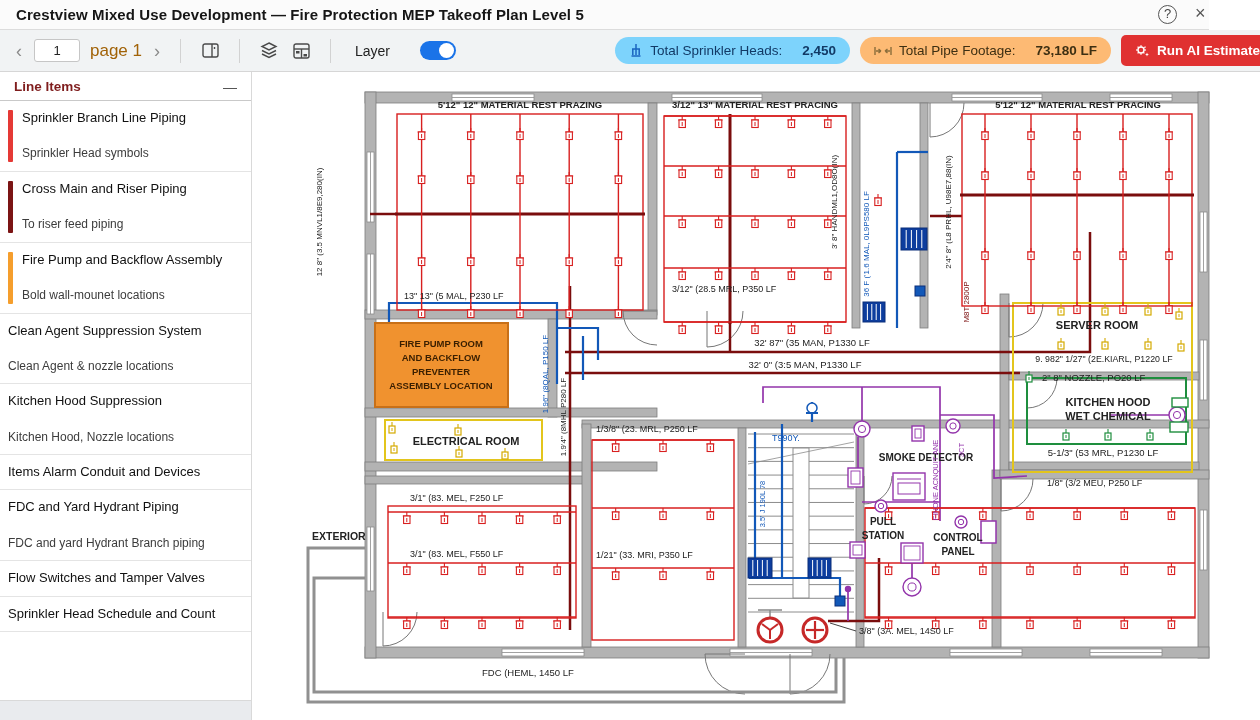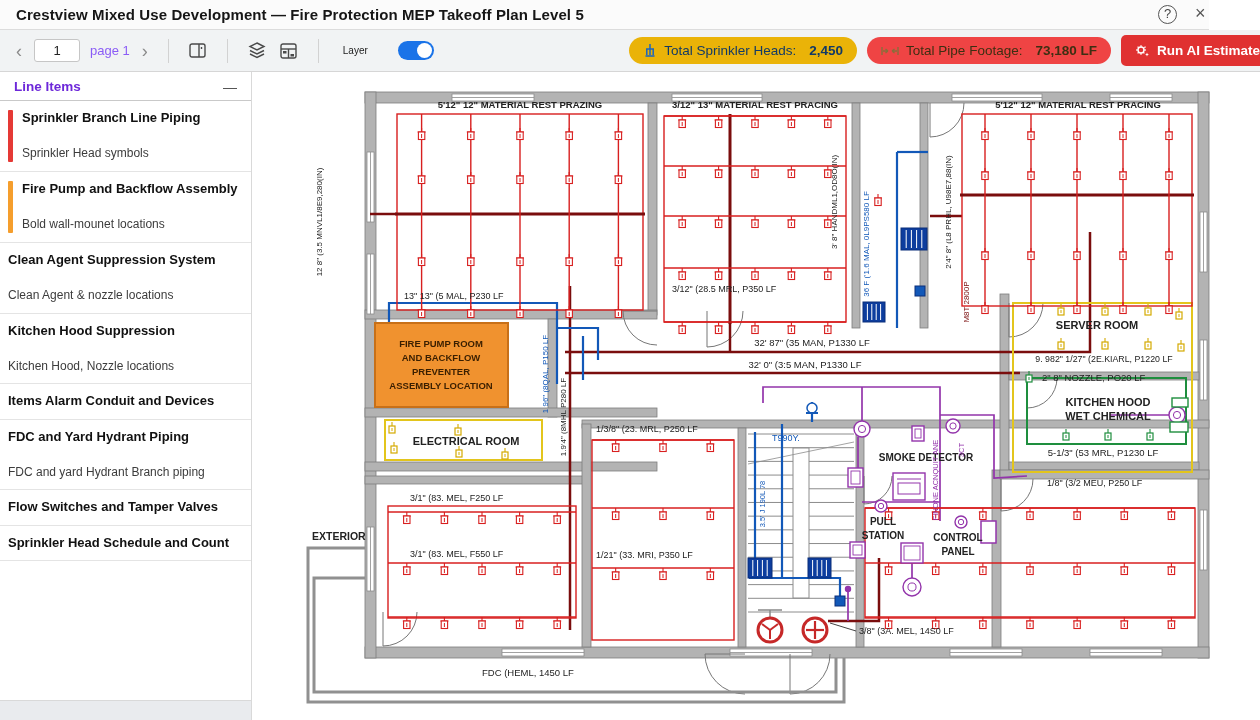--- a/index.html
+++ b/index.html
@@ -7,41 +7,41 @@
   
   .titlebar { position:absolute; left:0; top:0; width:1209px; height:30px; background:#fbfbfb; border-bottom:1px solid #dcdcdc; display:flex; align-items:center; padding-left:16px; }
   .titlebar .title { font-size:15px; font-weight:bold; color:#161616; letter-spacing:.1px; }
   .help-circle { position:absolute; right:32px; top:5px; width:19px; height:19px; border:1.6px solid #555; border-radius:50%; color:#444; font-size:13px; line-height:16px; text-align:center; }
   .close-x { position:absolute; right:-6px; top:3px; font-size:18px; color:#555; width:20px; }
   
   .toolbar { position:absolute; left:0; top:30px; width:1260px; height:42px; background:#f1f3f4; border-bottom:1px solid #d6d6d6; display:flex; align-items:center; padding:0 0 0 14px; }
   .tb-left { display:flex; align-items:center; gap:10px; }
   .chev { font-size:18px; color:#8a8a8a; background:none; border:none; padding:0 2px; cursor:pointer; line-height:1; }
   .page-input { width:46px; height:23px; border:1px solid #c6c6c6; border-radius:3px; text-align:center; font-size:13px; color:#222; background:#fff; }
-  .page-label { font-size:13px; color:#8b5cf6; }
+  .page-label { font-size:17px; color:#a16207; }
   .tb-sep { width:1px; height:24px; background:#d2d2d2; margin:0 8px; }
   .tb-icon { width:22px; height:22px; display:flex; align-items:center; justify-content:center; cursor:pointer; }
-  .layer-label { font-size:10px; color:#222; margin:0 20px 0 6px; }
+  .layer-label { font-size:14px; color:#222; margin:0 20px 0 6px; }
   .switch { width:36px; height:19px; background:#1a73e8; border-radius:10px; position:relative; cursor:pointer; }
   .switch .knob { position:absolute; right:2px; top:2px; width:15px; height:15px; background:#fff; border-radius:50%; }
   .tb-right { margin-left:auto; display:flex; align-items:center; gap:10px; }
   .pill { display:flex; align-items:center; gap:7px; border-radius:16px; padding:6px 14px; font-size:13.5px; white-space:nowrap; }
-  .pill b { margin-left:6px; }
-  .pill.blue { background:#eab308; color:#123a66;align-items:flex-end; }
-  .pill.tan  { background:#ef4444; color:#3d2f12; }
+  .pill b { margin-left:13px; }
+  .pill.blue { background:#7dd3fc; color:#123a66;align-items:flex-end; }
+  .pill.tan  { background:#fdba74; color:#3d2f12; }
   .run-btn { display:flex; align-items:center; gap:7px; background:#e03131; color:#fff; border:none; border-radius:5px; padding:8px 14px; font-size:13.5px; font-weight:bold; cursor:pointer; margin-right:-14px; white-space:nowrap; }
   
   .sidebar { position:absolute; left:0; top:72px; bottom:0; width:252px; background:#fff; border-right:1px solid #d9d9d9; display:flex; flex-direction:column; }
   .sb-header { display:flex; align-items:center; justify-content:space-between; padding:7px 14px 6px 14px; border-bottom:1px solid #c9c9c9; }
-  .sb-header .sb-title { font-size:13.5px; font-weight:bold; color:#6d28d9; }
+  .sb-header .sb-title { font-size:13.5px; font-weight:bold; color:#7f1d1d; }
   .sb-minus { color:#555; font-size:14px; cursor:pointer; line-height:1; }
   .li-row { display:flex; padding:9px 10px 9px 8px; border-bottom:1px solid #e4e4e4; cursor:pointer; }
   .li-bar { width:5px; border-radius:1px; margin-right:9px; flex:none; }
   .li-bar.none { width:0; margin-right:0; }
-  .li-title { font-size:13px; font-weight:bold; color:#111; line-height:1.25; }
+  .li-title { font-size:13px; font-weight:normal; color:#111; line-height:1.25; }
   .li-sub { font-size:12px; color:#3c3c3c; margin-top:20px; line-height:1.3; }
   .sb-footer { margin-top:auto; height:20px; background:#e9ebee; border-top:1px solid #d9d9d9; }
   
   .canvas { position:absolute; left:252px; top:72px; width:1008px; height:648px; background:#fff; }
   .canvas svg { display:block; width:100%; height:100%; }
   svg text { font-family:"Liberation Sans",sans-serif; }
   .icon-stroke { stroke:#4a4a4a; fill:none; stroke-width:1.4; }
 </style>
 </head>
 <body>
@@ -119,20 +119,27 @@
   <div class="sb-header">
     <span class="sb-title">Line Items</span>
     <span class="sb-minus">—</span>
   </div>
   <div id="sidebar-items">
       <div class="li-row">
         <span class="li-bar" style="background: rgb(229, 57, 53);"></span>
         <div>
           <div class="li-title">Sprinkler Branch Line Piping</div>
           <div class="li-sub">Sprinkler Head symbols</div>
+        </div>
+      </div>
+      <div class="li-row">
+        <span class="li-bar" style="background: rgb(123, 20, 20);"></span>
+        <div>
+          <div class="li-title">Cross Main and Riser Piping</div>
+          <div class="li-sub">To riser feed piping</div>
         </div>
       </div>
       <div class="li-row">
         <span class="li-bar" style="background: rgb(245, 158, 45);"></span>
         <div>
           <div class="li-title">Fire Pump and Backflow Assembly</div>
           <div class="li-sub">Bold wall-mounet locations</div>
         </div>
       </div>
       <div class="li-row">

